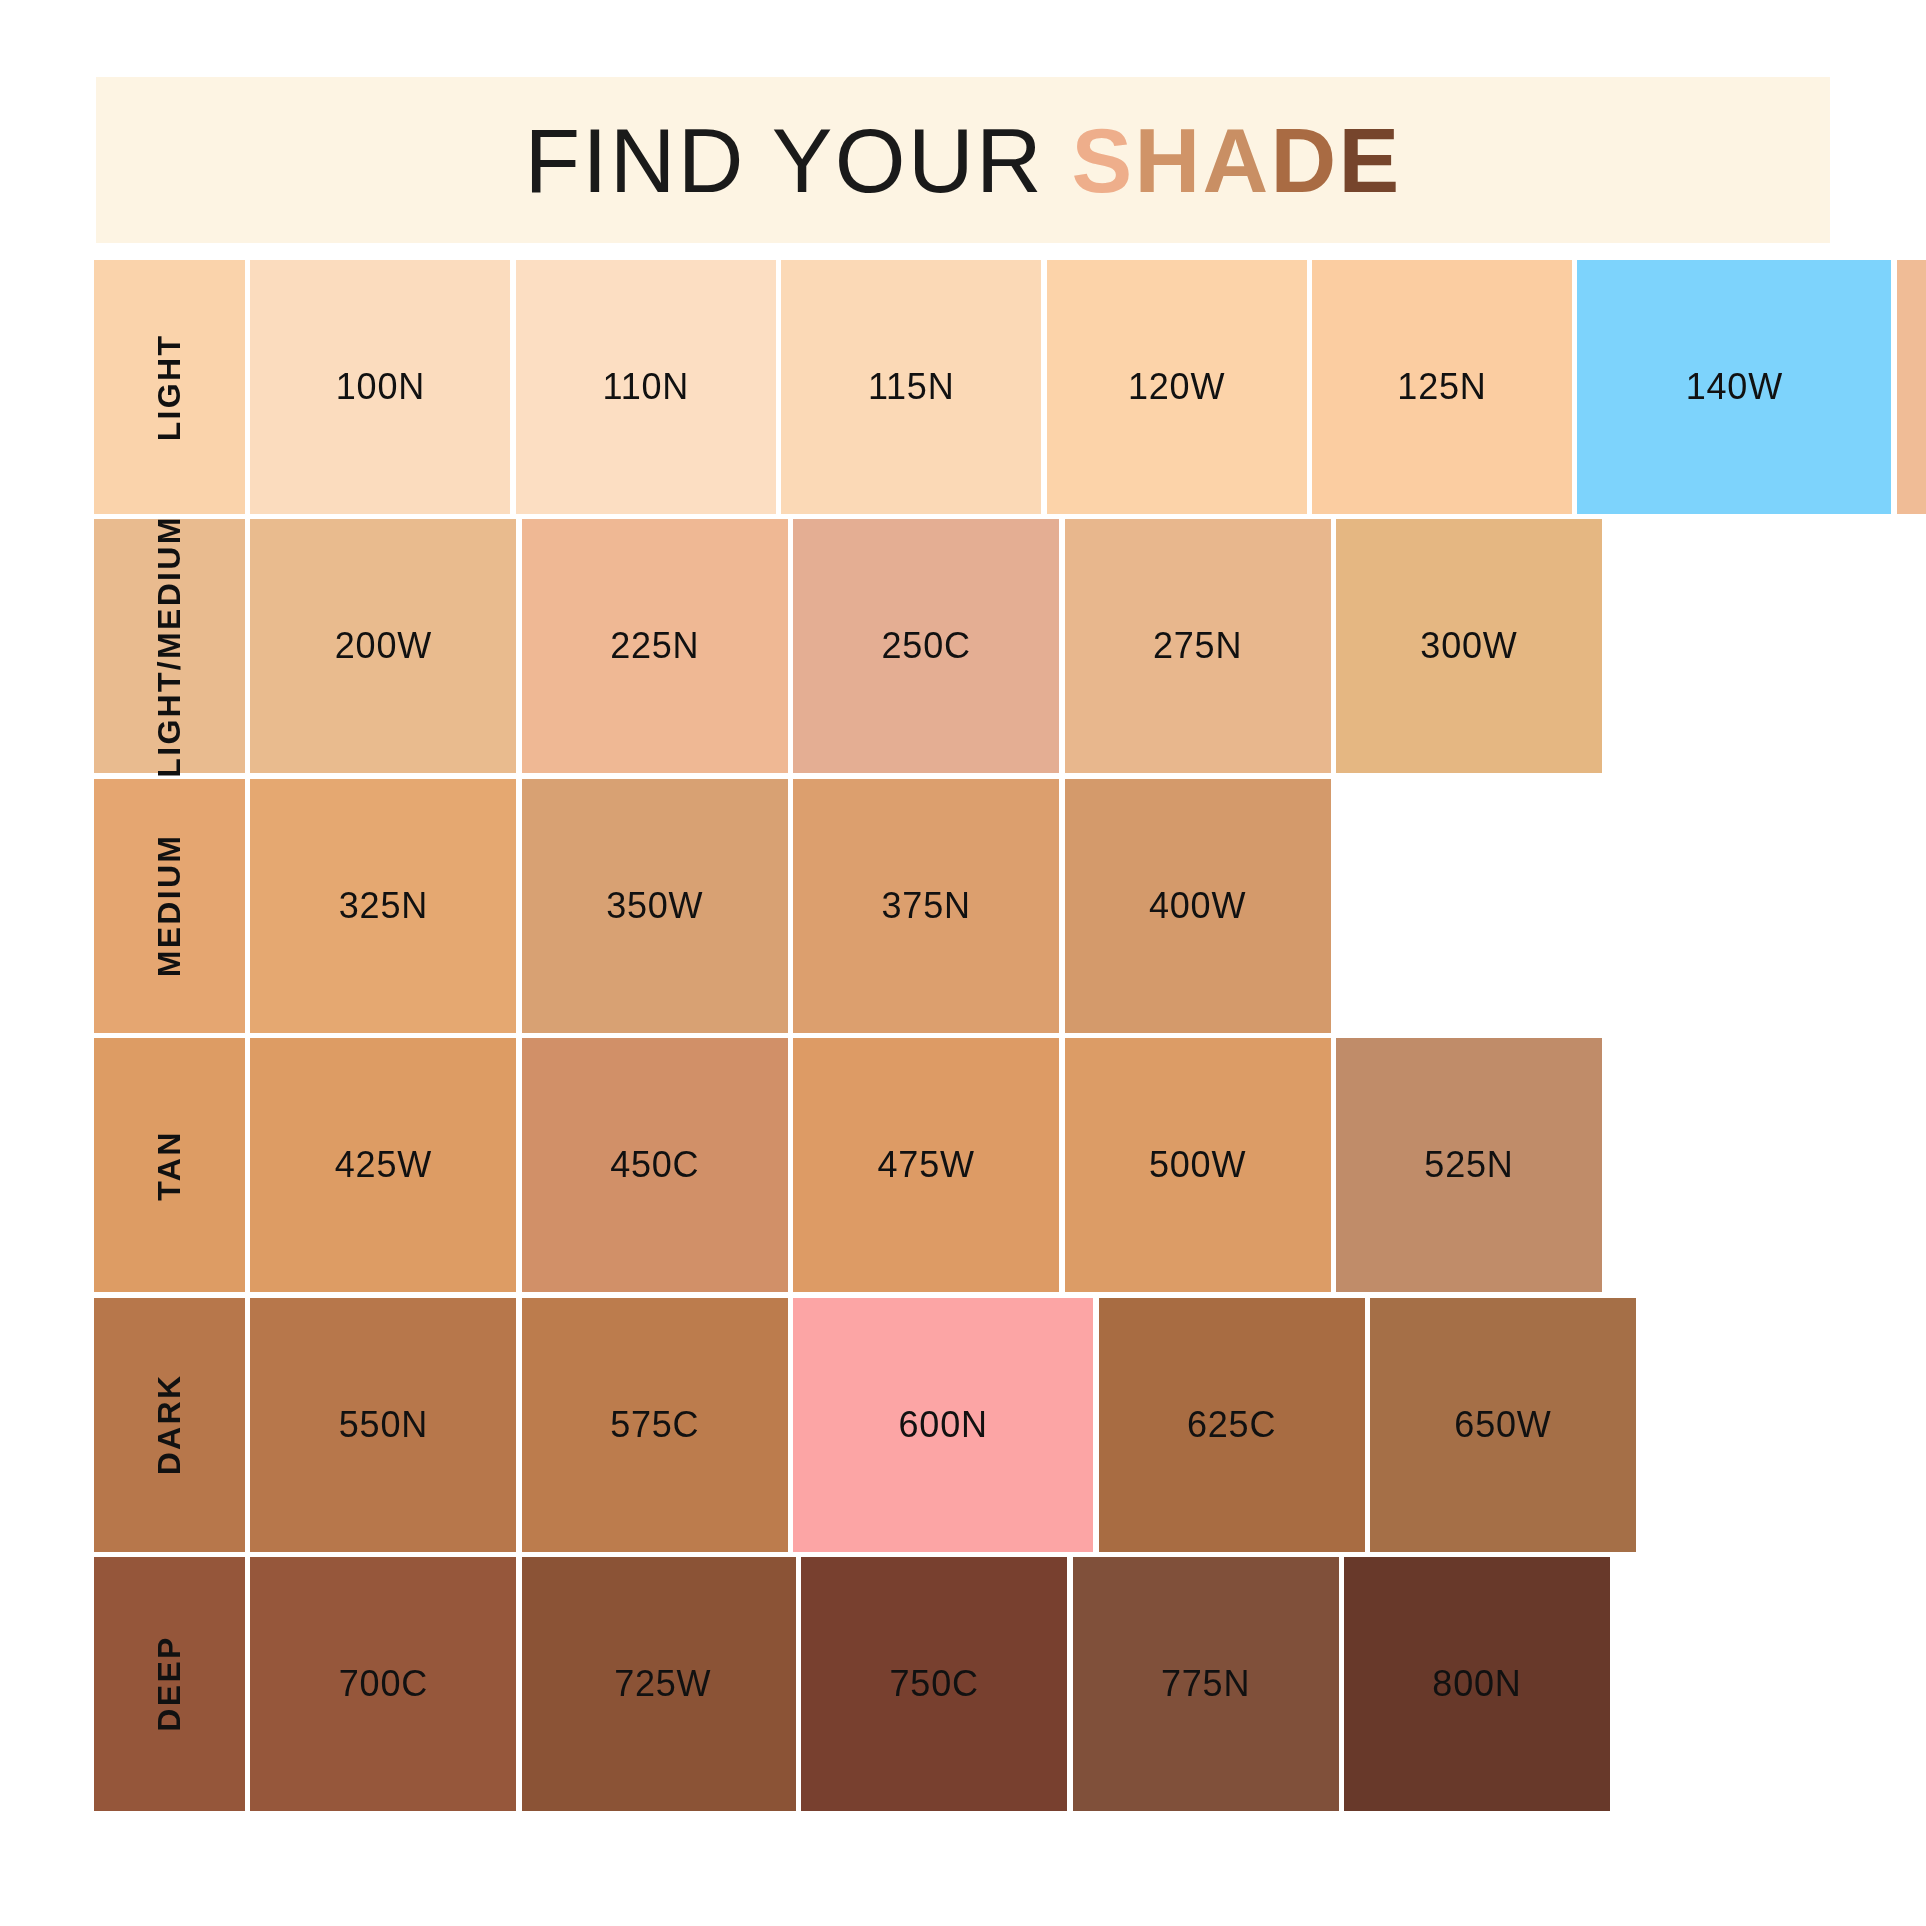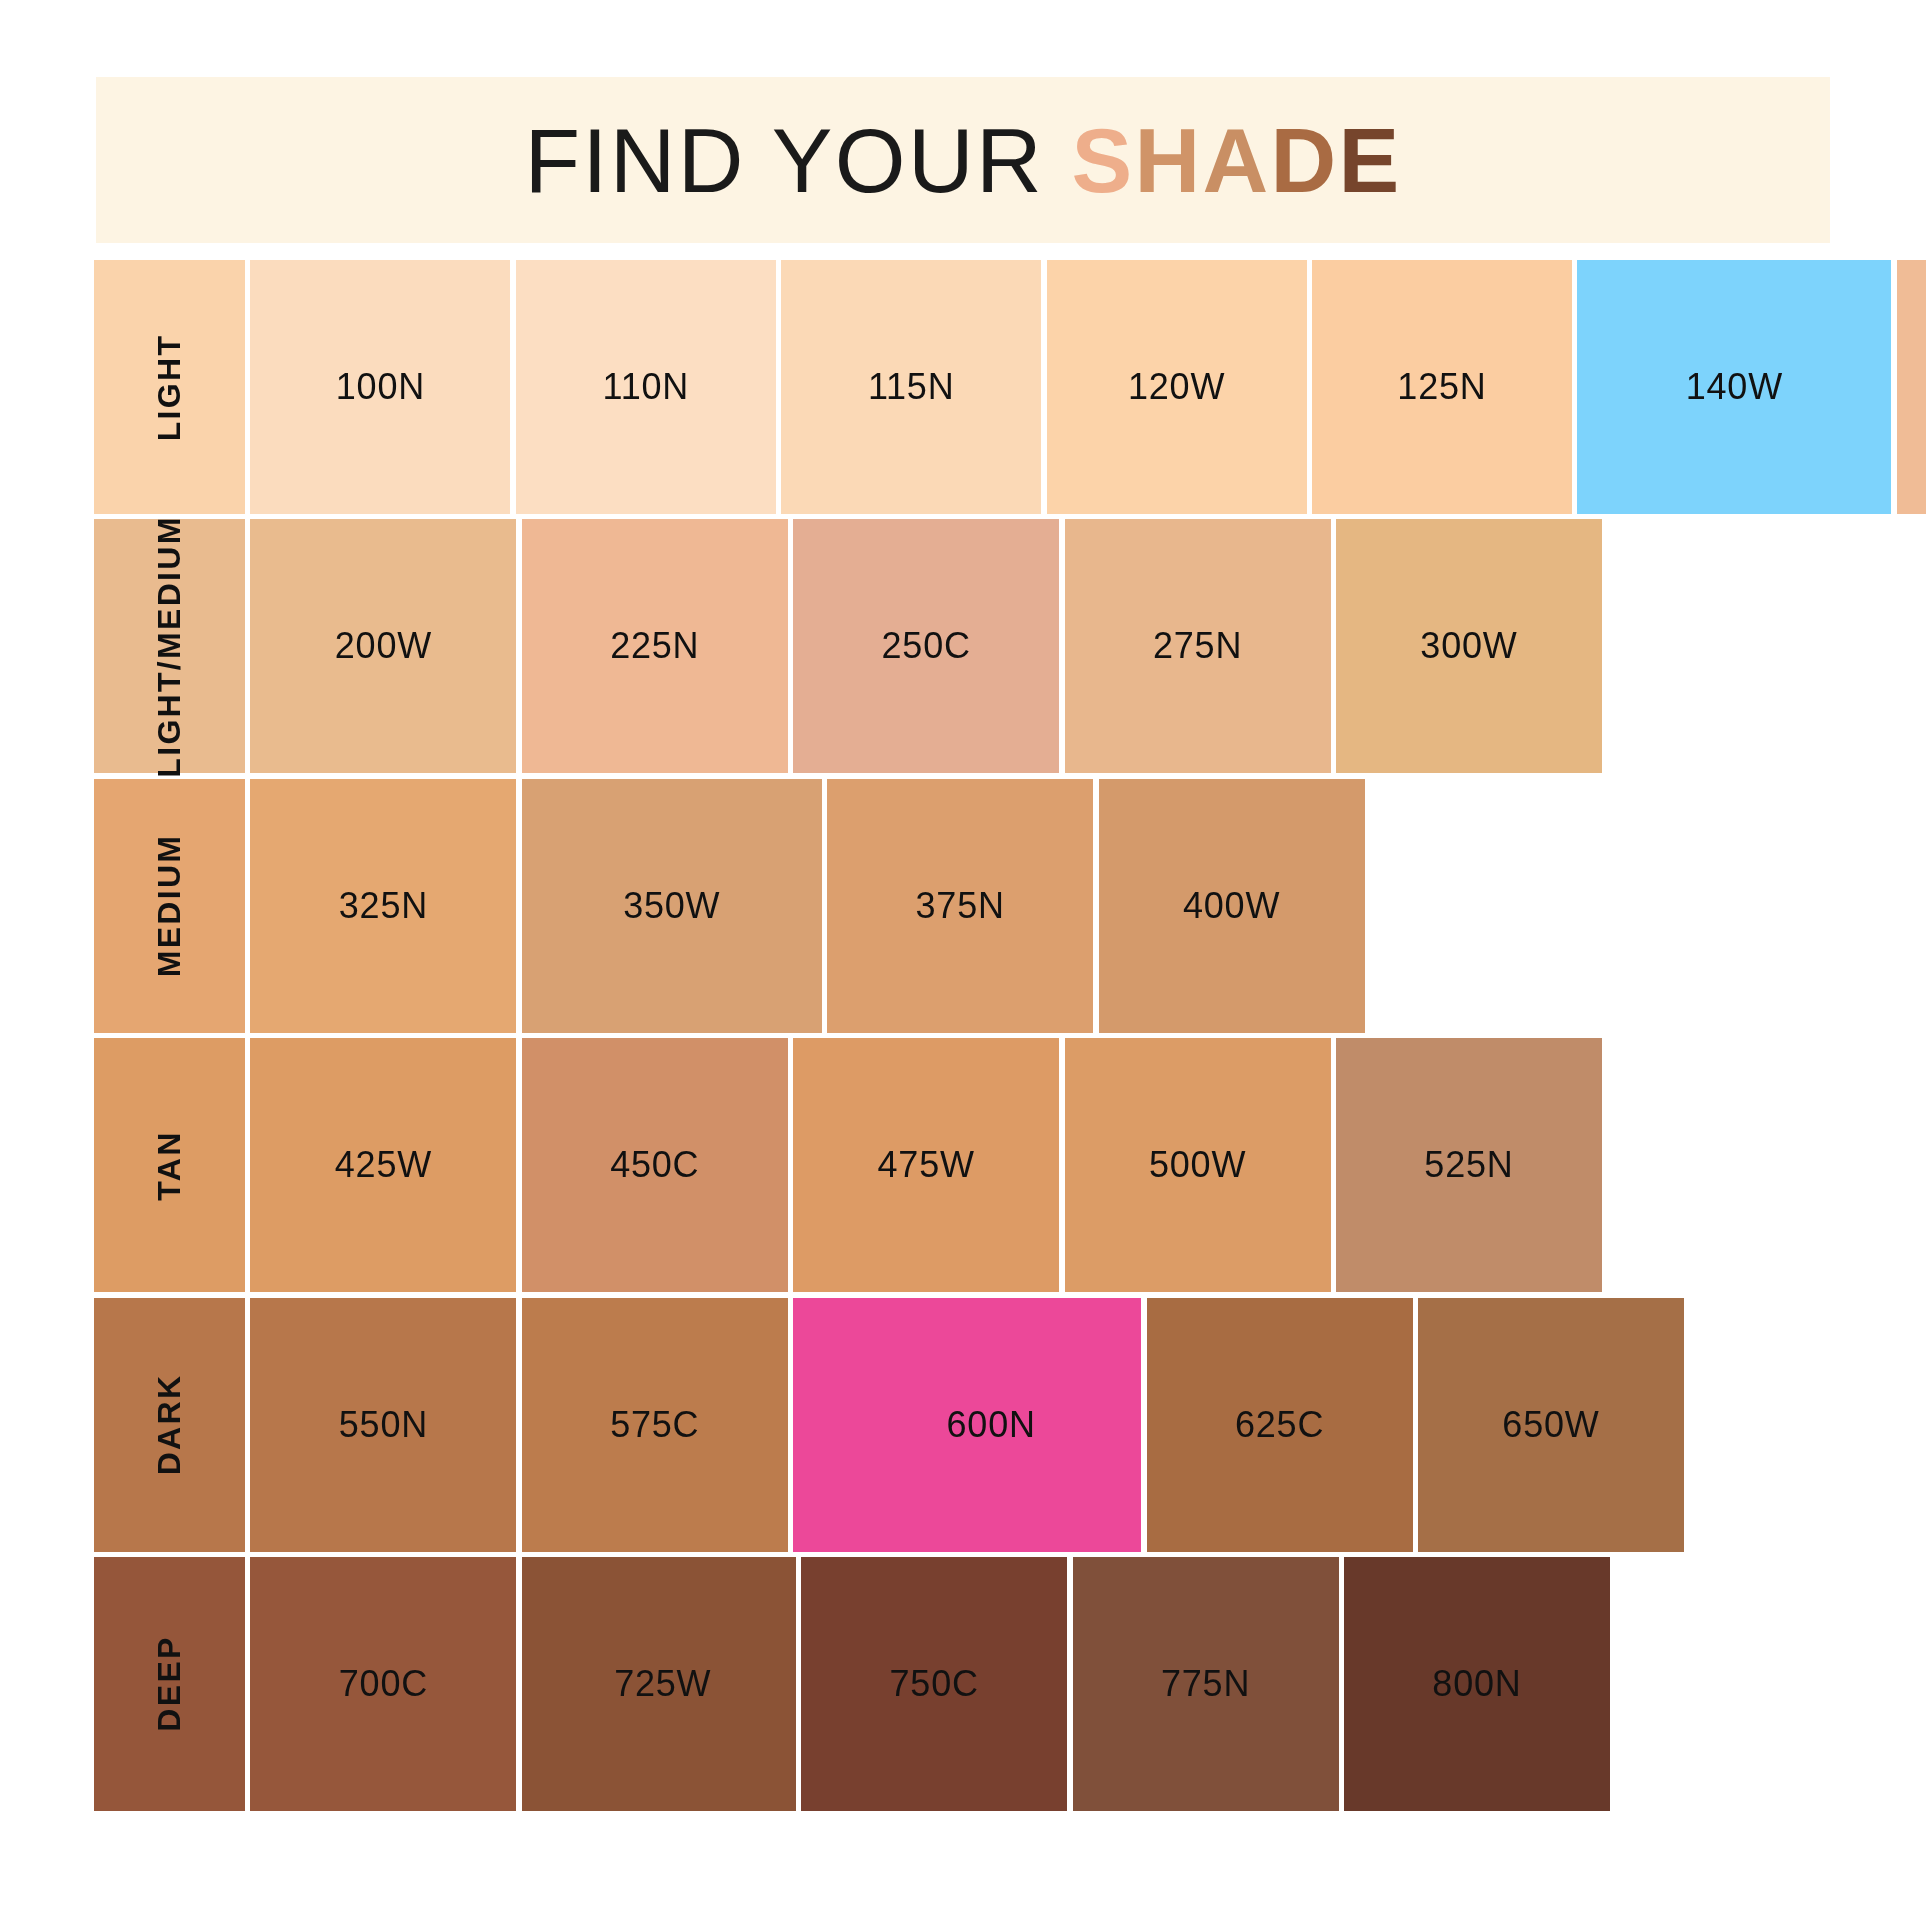--- a/index.html
+++ b/index.html
@@ -158,21 +158,21 @@
           <span class="swatch-label">300W</span>
         </div>
       </div>
       <div class="shade-row">
         <div class="row-label" style="background: rgb(229, 166, 113);">
           <span class="row-label-text">MEDIUM</span>
         </div>
         <div class="swatch" style="width: 266px; background: rgb(229, 168, 113);">
           <span class="swatch-label">325N</span>
         </div>
-        <div class="swatch" style="width: 300px; background: rgb(216, 161, 115);">
+        <div class="swatch" style="width: 266px; background: rgb(216, 161, 115);">
           <span class="swatch-label">350W</span>
         </div>
         <div class="swatch" style="width: 266px; background: rgb(220, 159, 110);">
           <span class="swatch-label">375N</span>
         </div>
         <div class="swatch" style="width: 266px; background: rgb(212, 154, 107);">
           <span class="swatch-label">400W</span>
         </div>
       </div>
       <div class="shade-row">
@@ -198,21 +198,21 @@
       <div class="shade-row">
         <div class="row-label" style="background: rgb(183, 119, 75);">
           <span class="row-label-text">DARK</span>
         </div>
         <div class="swatch" style="width: 266px; background: rgb(183, 119, 75);">
           <span class="swatch-label">550N</span>
         </div>
         <div class="swatch" style="width: 266px; background: rgb(188, 124, 77);">
           <span class="swatch-label">575C</span>
         </div>
-        <div class="swatch" style="width: 300px; background: #ec4899; padding-left: 48px;">
+        <div class="swatch" style="width: 300px; background: #fca5a5;">
           <span class="swatch-label">600N</span>
         </div>
         <div class="swatch" style="width: 266px; background: rgb(168, 108, 66);">
           <span class="swatch-label">625C</span>
         </div>
         <div class="swatch" style="width: 266px; background: rgb(165, 111, 71);">
           <span class="swatch-label">650W</span>
         </div>
       </div>
       <div class="shade-row">

